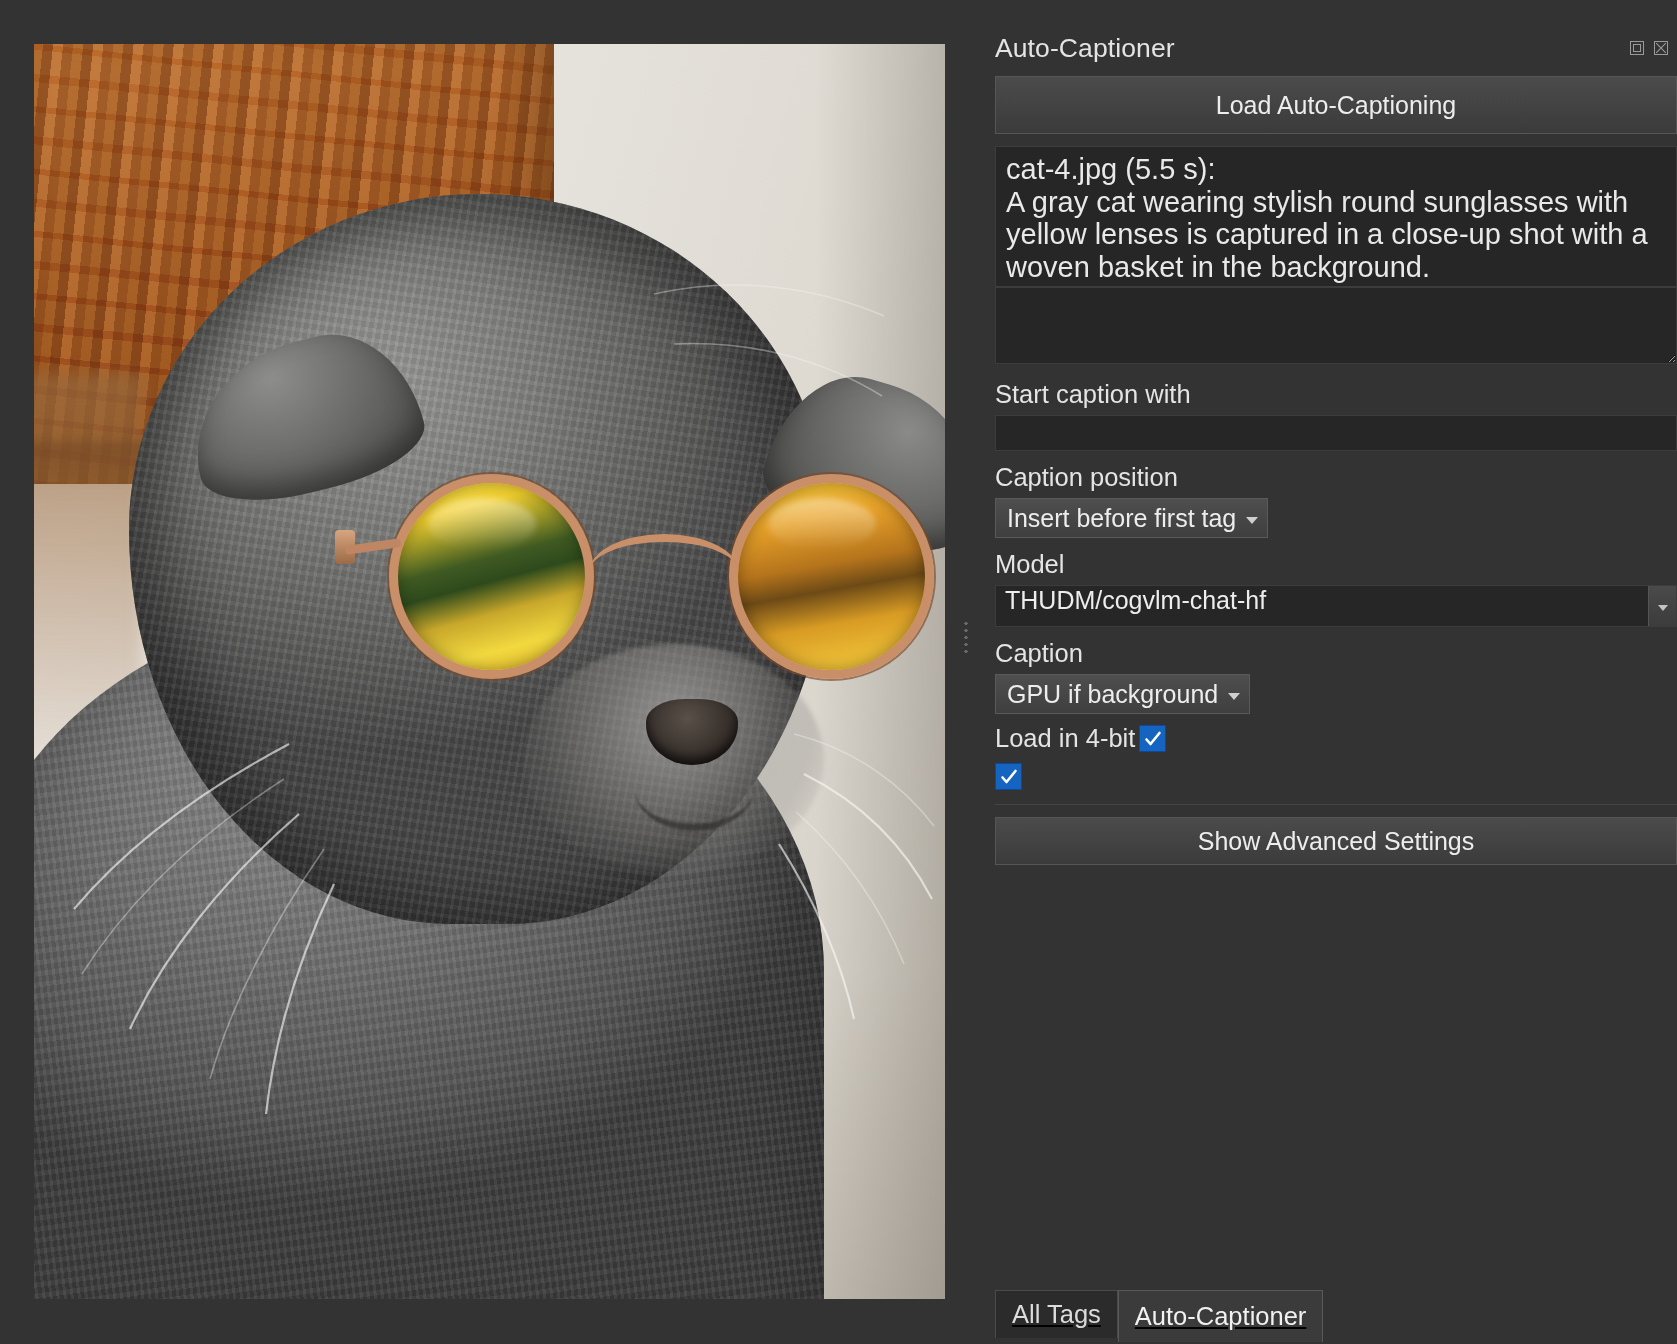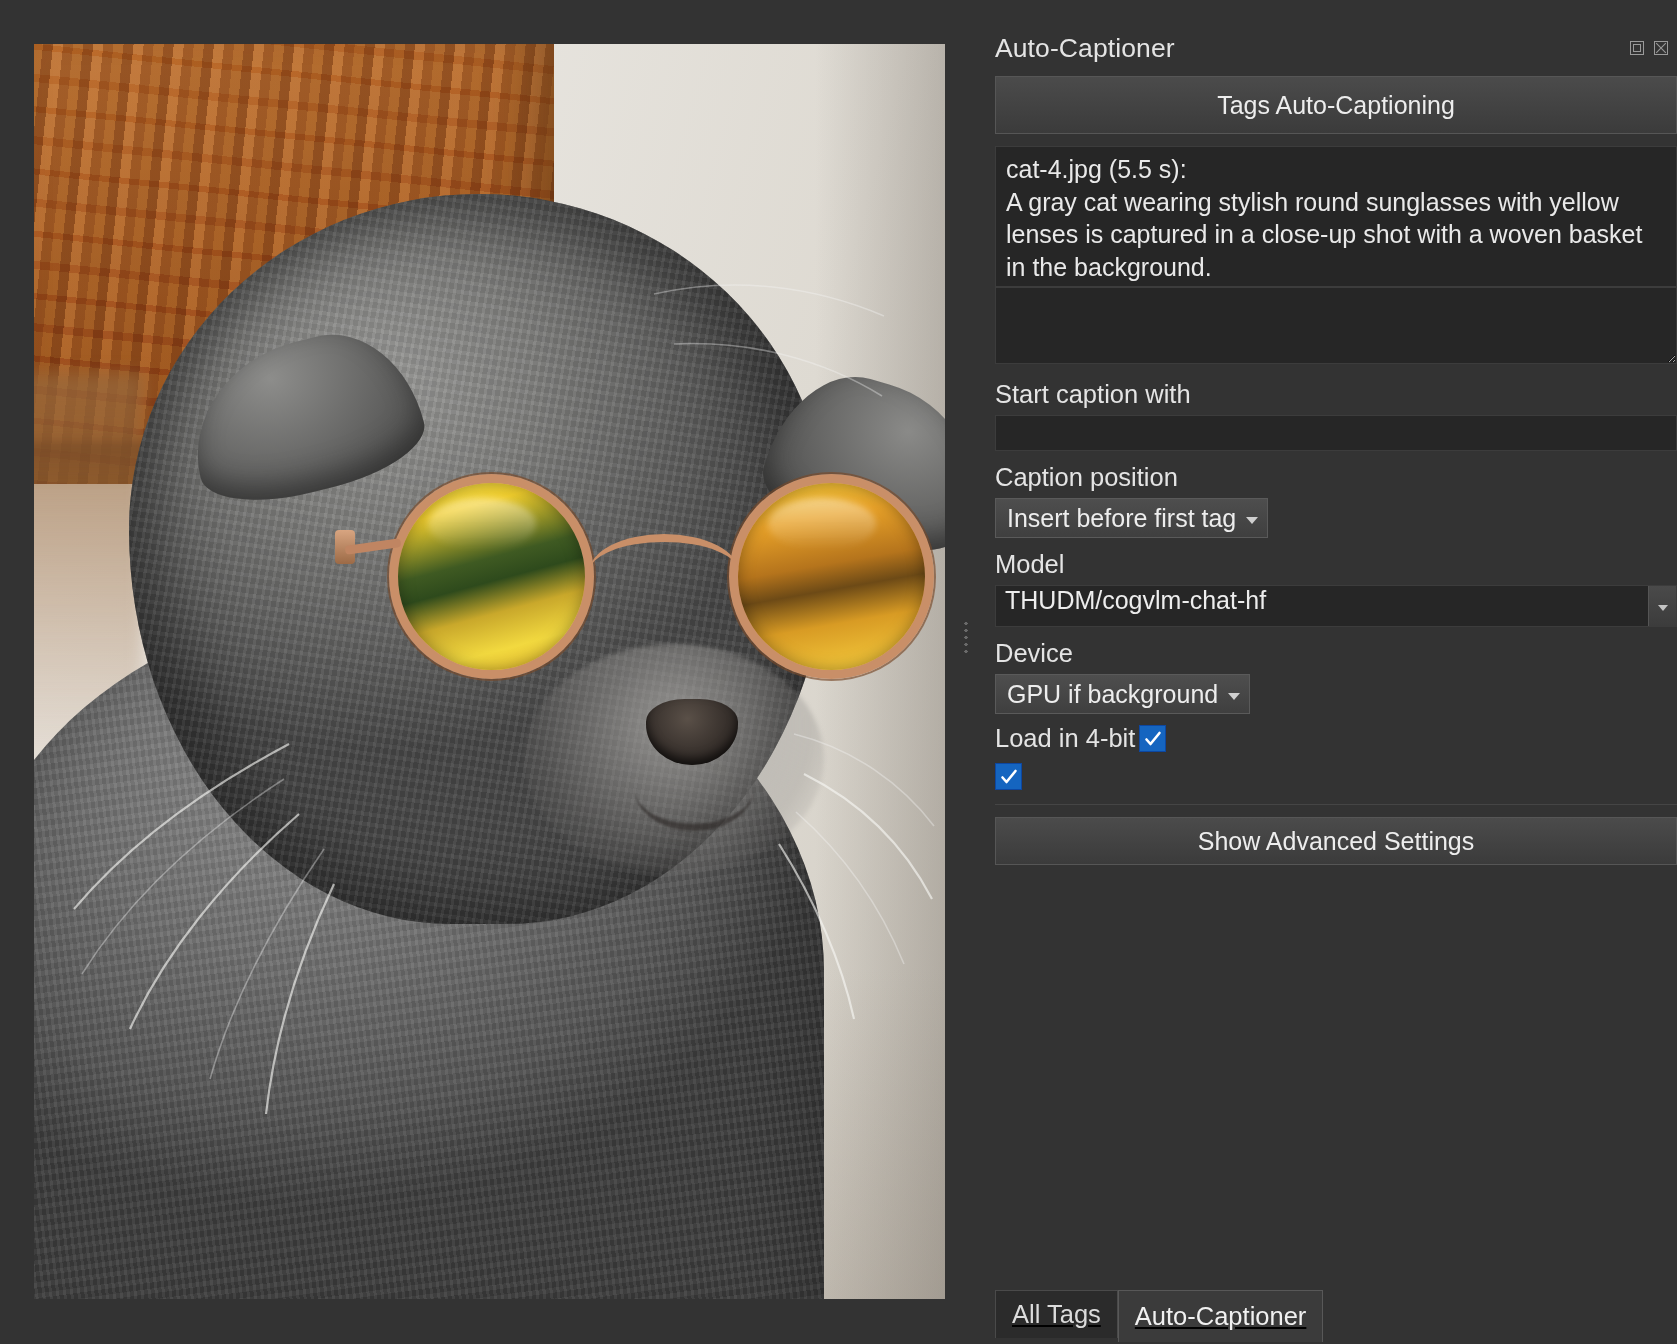--- a/index.html
+++ b/index.html
@@ -262,21 +262,21 @@
   .big-button.advanced { height:48px; }
 
   .caption-box {
     margin-top:12px;
     width:100%;
     height:141px;
     background:#262626;
     border:1px solid #3c3c3c;
     padding:6px 10px 6px 10px;
     color:#e9e9e9;
-    font-size:25px;
+    font-size:29px;
     line-height:32.5px;
     overflow:hidden;
     white-space:pre-wrap;
   }
 
   .field-label {
     color:#e4e4e4;
     font-size:25.5px;
     margin-top:12px;
     margin-bottom:6px;
@@ -457,21 +457,21 @@
           <svg width="16" height="16" viewBox="0 0 16 16">
             <rect x="1.5" y="1.5" width="13" height="13" fill="none" stroke="#9a9a9a" stroke-width="1"></rect>
             <path d="M3.2 3.2 L12.8 12.8 M12.8 3.2 L3.2 12.8" stroke="#9a9a9a" stroke-width="1.1" fill="none"></path>
           </svg>
         </div>
       </div>
     </div>
 
     <div class="panel-body">
 
-      <button class="big-button">Tags Auto-Captioning</button>
+      <button class="big-button">Load Auto-Captioning</button>
 
       <div class="caption-box"><span>cat-4.jpg (5.5 s):</span><br><span>A gray cat wearing stylish round sunglasses with yellow lenses is captured in a close-up shot with a woven basket in the background.</span></div>
 
       <textarea class="text-input" placeholder="" style=""></textarea>
 
       <div class="field-label">Start caption with</div>
       <input class="text-input short" type="text" placeholder="" style="">
 
       <div class="field-label">Caption position</div>
       <div class="combo">
@@ -480,21 +480,21 @@
       </div>
 
       <div class="field-label">Model</div>
       <div class="model-row">
         <span class="model-value">THUDM/cogvlm-chat-hf</span>
         <span class="model-arrow">
           <span class="caret-down"></span>
         </span>
       </div>
 
-      <div class="field-label">Device</div>
+      <div class="field-label">Caption</div>
       <div class="combo">
         <span>GPU if background</span>
         <span class="caret-down"></span>
       </div>
 
       <div class="check-row">
         <span>Load in 4-bit</span>
         <span class="checkbox">
           <svg width="20" height="20" viewBox="0 0 20 20">
             <path d="M3.5 10.5 L7.5 15 L16.5 4" fill="none" stroke="#ffffff" stroke-width="2.6" stroke-linecap="round" stroke-linejoin="round"></path>

